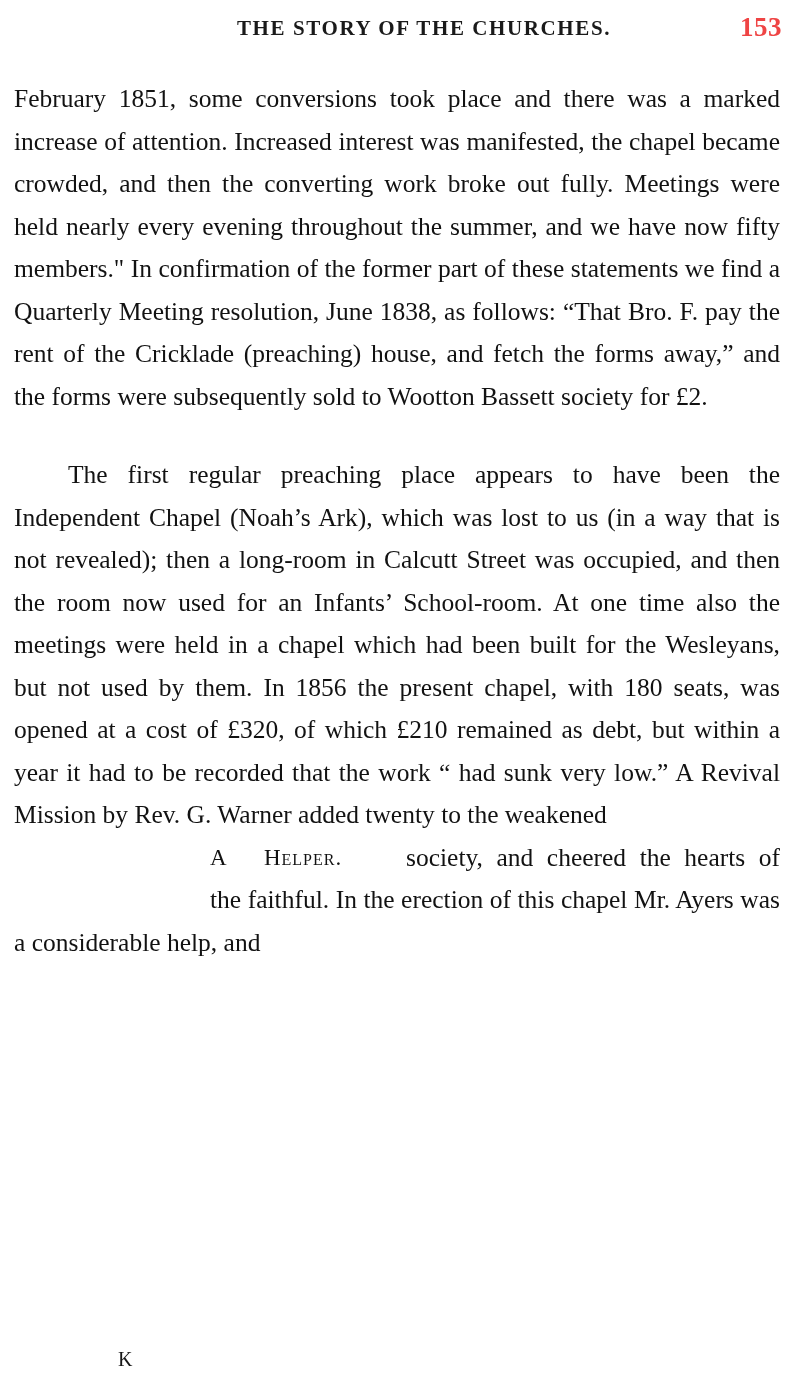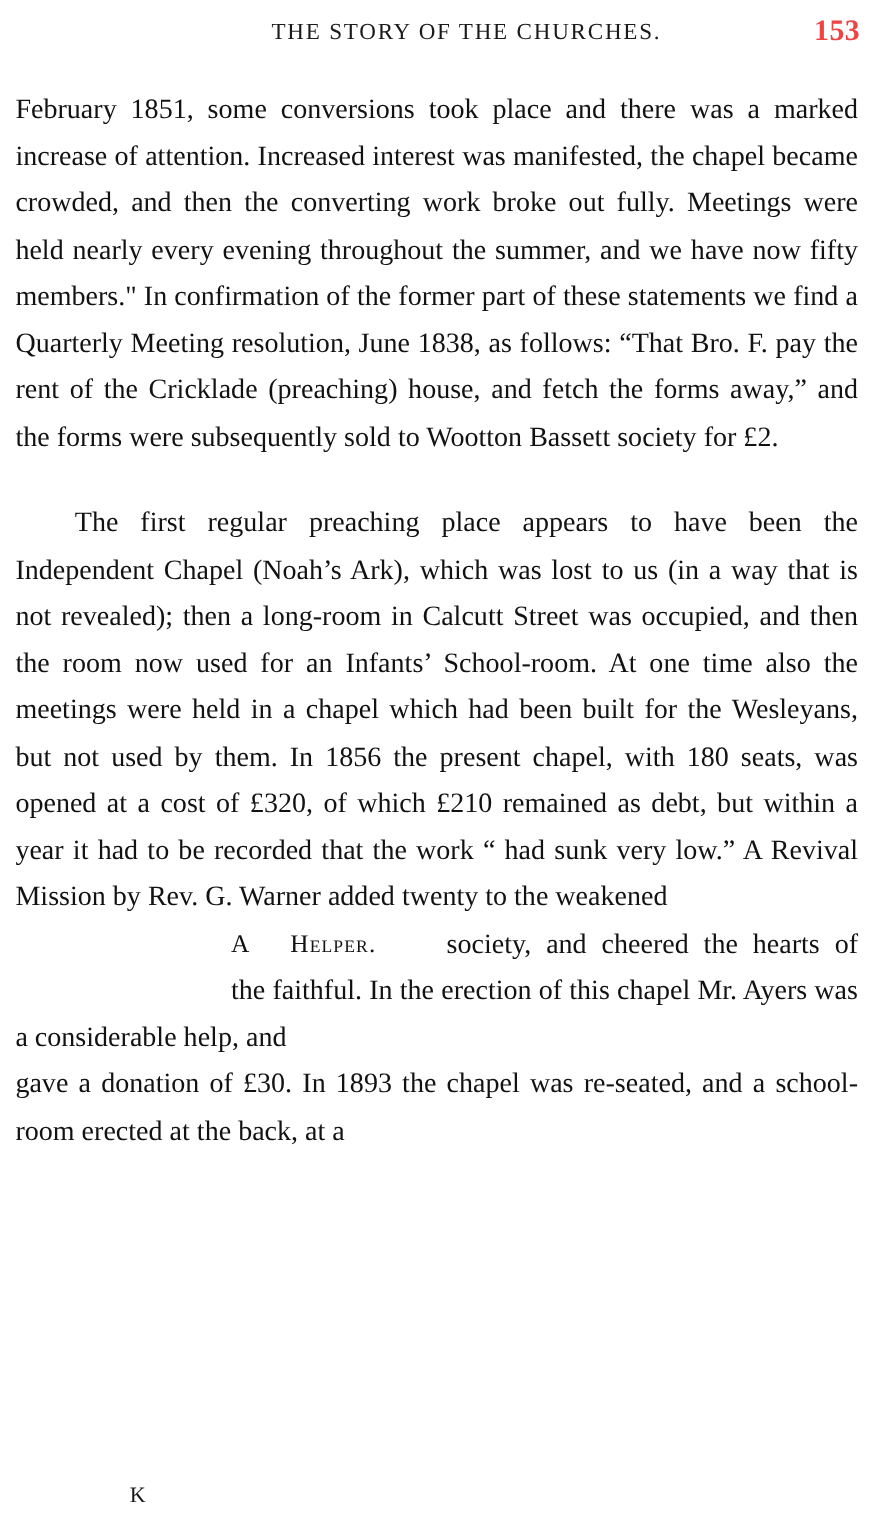--- a/index.html
+++ b/index.html
@@ -30,21 +30,21 @@
   }
   .head-title {
     position: absolute;
     left: 0;
     right: 0;
     top: 4px;
     text-align: center;
     font-family: "Liberation Serif", serif;
     font-size: 21px;
     letter-spacing: 1.6px;
-    font-weight: 400;
+    font-weight: 700;
     color: #1a1a1a;
     padding-left: 48px;
   }
   .head-folio {
     position: absolute;
     right: 18px;
     top: 0px;
     font-size: 27px;
     font-weight: 700;
     letter-spacing: 0.5px;
@@ -127,19 +127,18 @@
 
     <p class="para indent">The first regular preaching place appears to have been the Independent Chapel (Noah’s Ark), which was lost to us (in a way that is not revealed); then a long-room in Calcutt Street was occupied, and then the room now used for an Infants’ School-room. At one time also the meetings were held in a chapel which had been built for the Wesleyans, but not used by them. In 1856 the present chapel, with 180 seats, was opened at a cost of £320, of which £210 remained as debt, but within a year it had to be recorded that the work “ had sunk very low.” A Revival Mission by Rev. G. Warner added twenty to the weakened</p>
 
     <div class="sidenote-block">
       <div class="shape-left"></div>
       <div class="sidenote-label"><span>A </span><span class="smallcaps">Helper.</span></div>
       <div class="shape-left"></div>
       <p class="para">society, and cheered the hearts of the faithful. In the erection of this chapel Mr. Ayers was a considerable help, and</p>
     </div>
 
-    <p class="para">gave a donation of £30. In 1893 the chapel was re-seated, and a school-room erected at the back, at a</p>
 
   </div>
 
   <div class="sig-mark">K</div>
 
 </div>
 
 </body></html>

